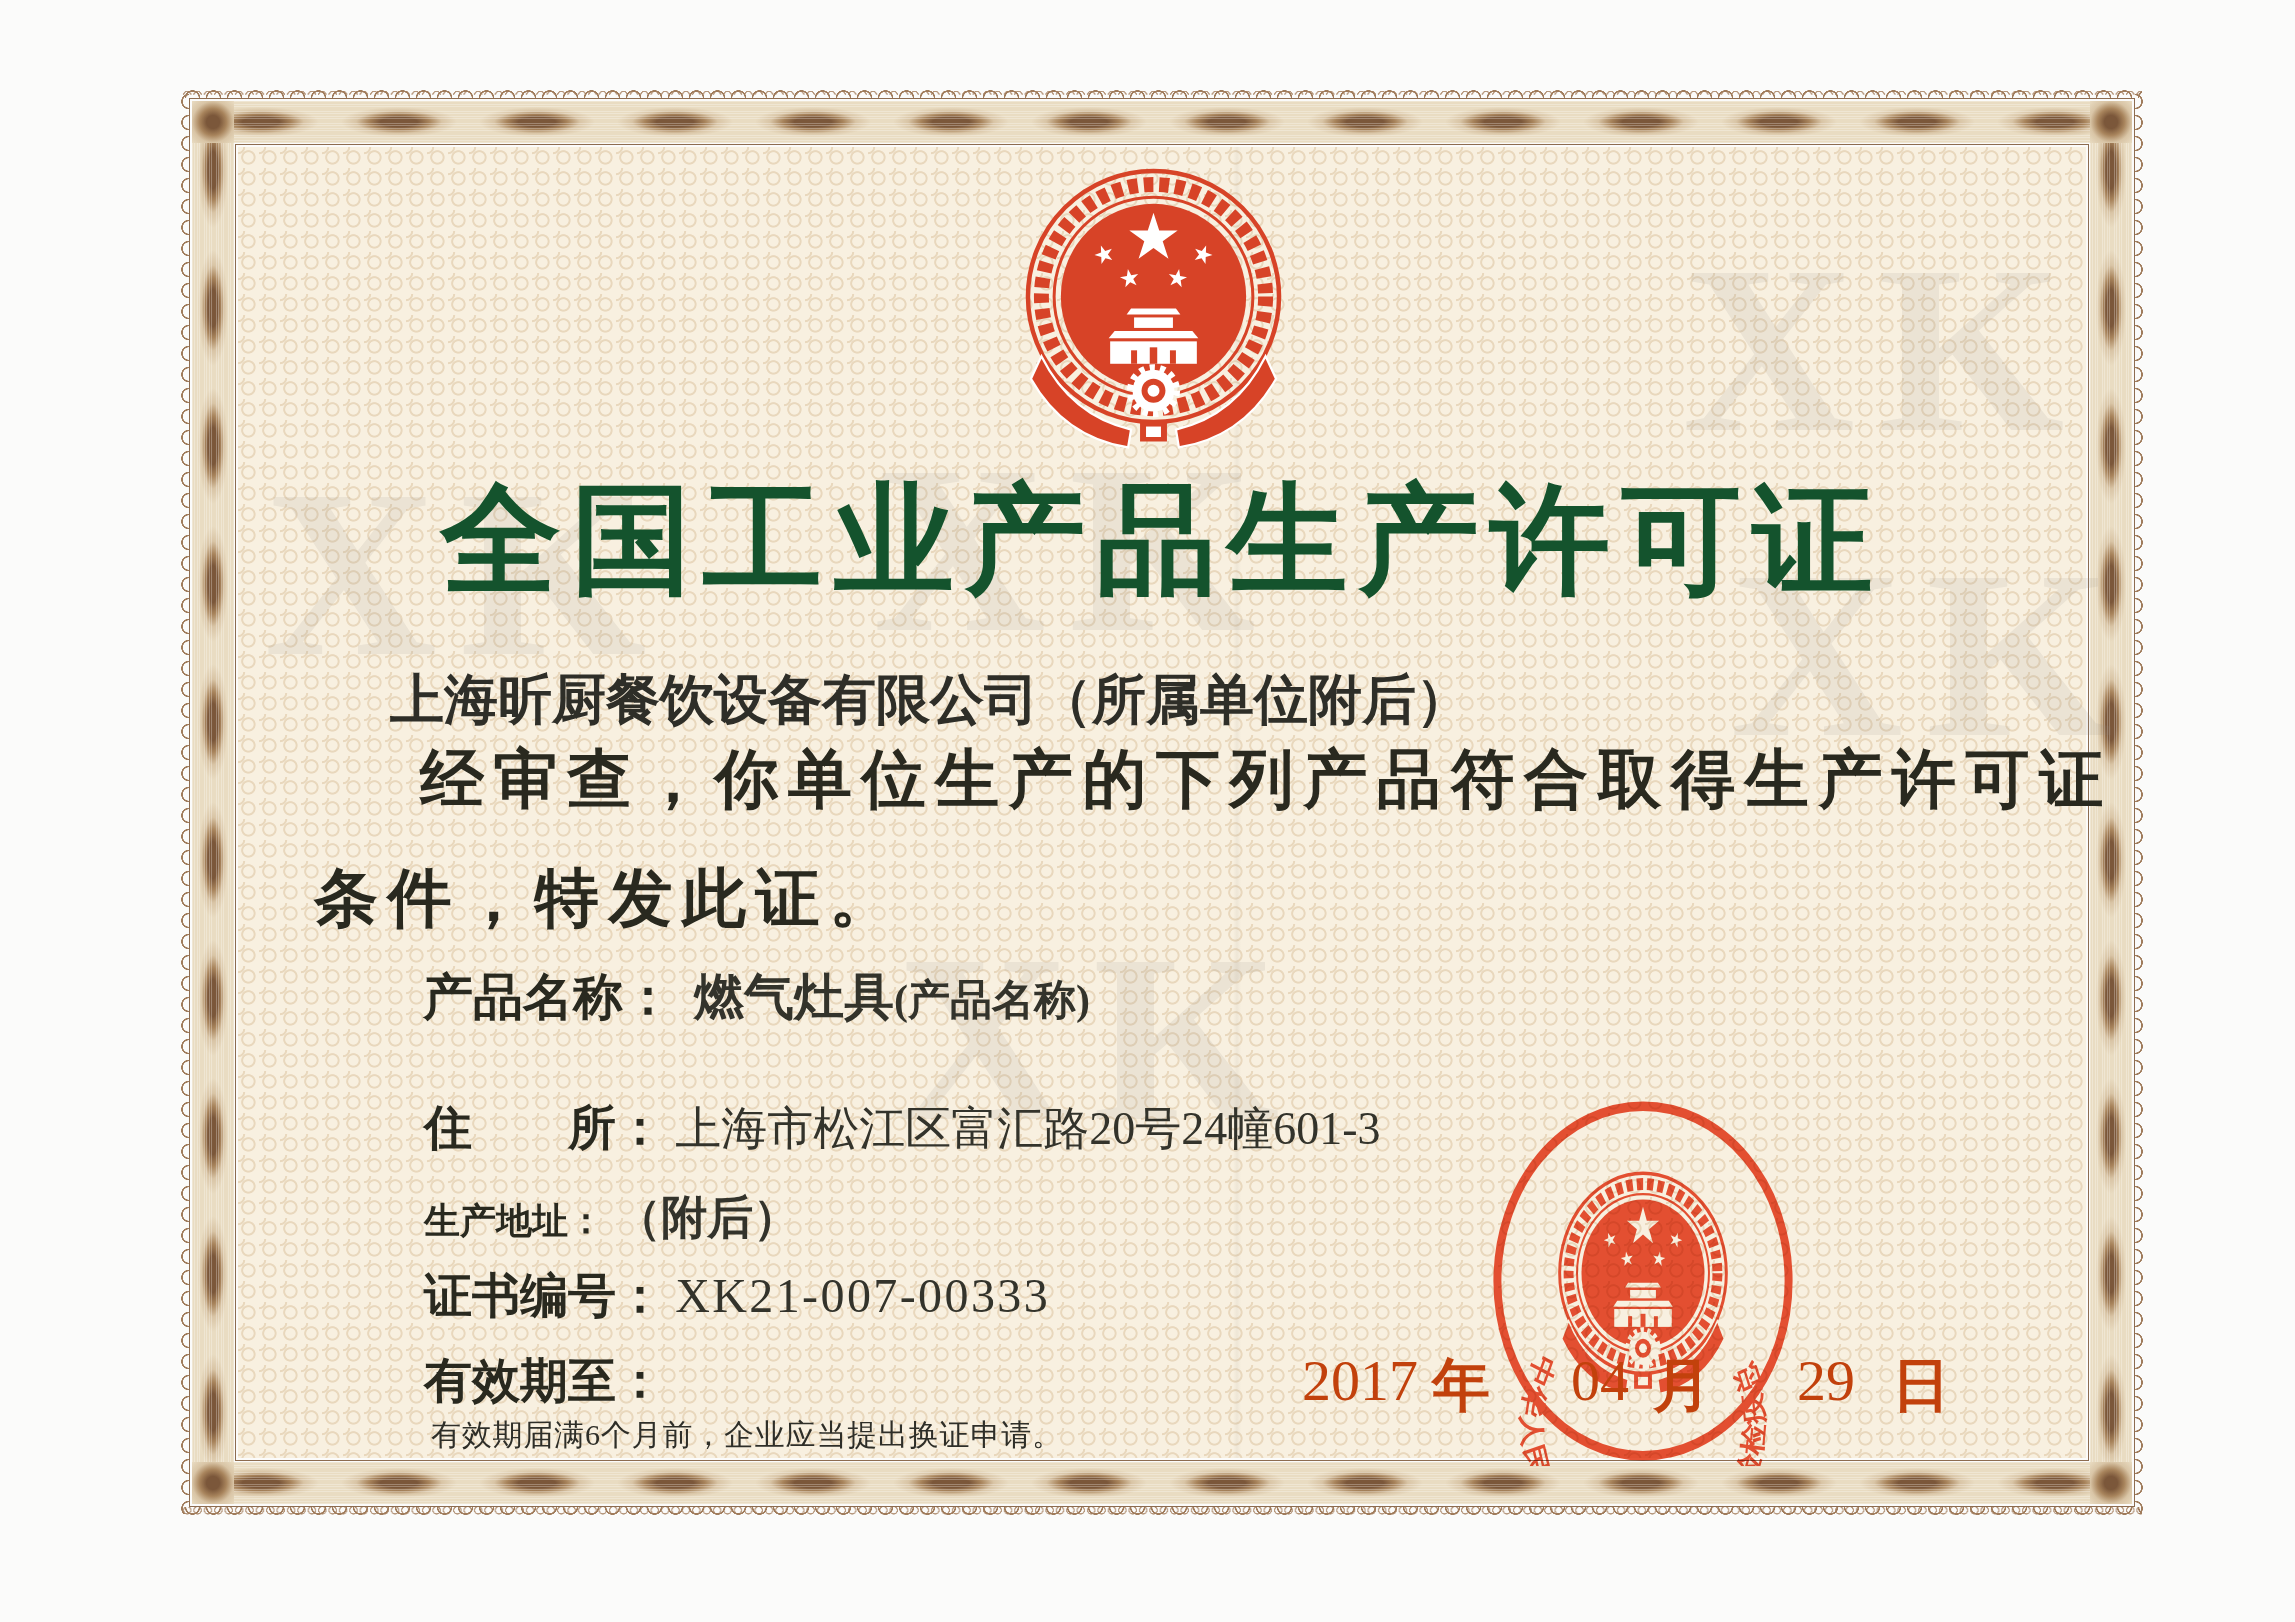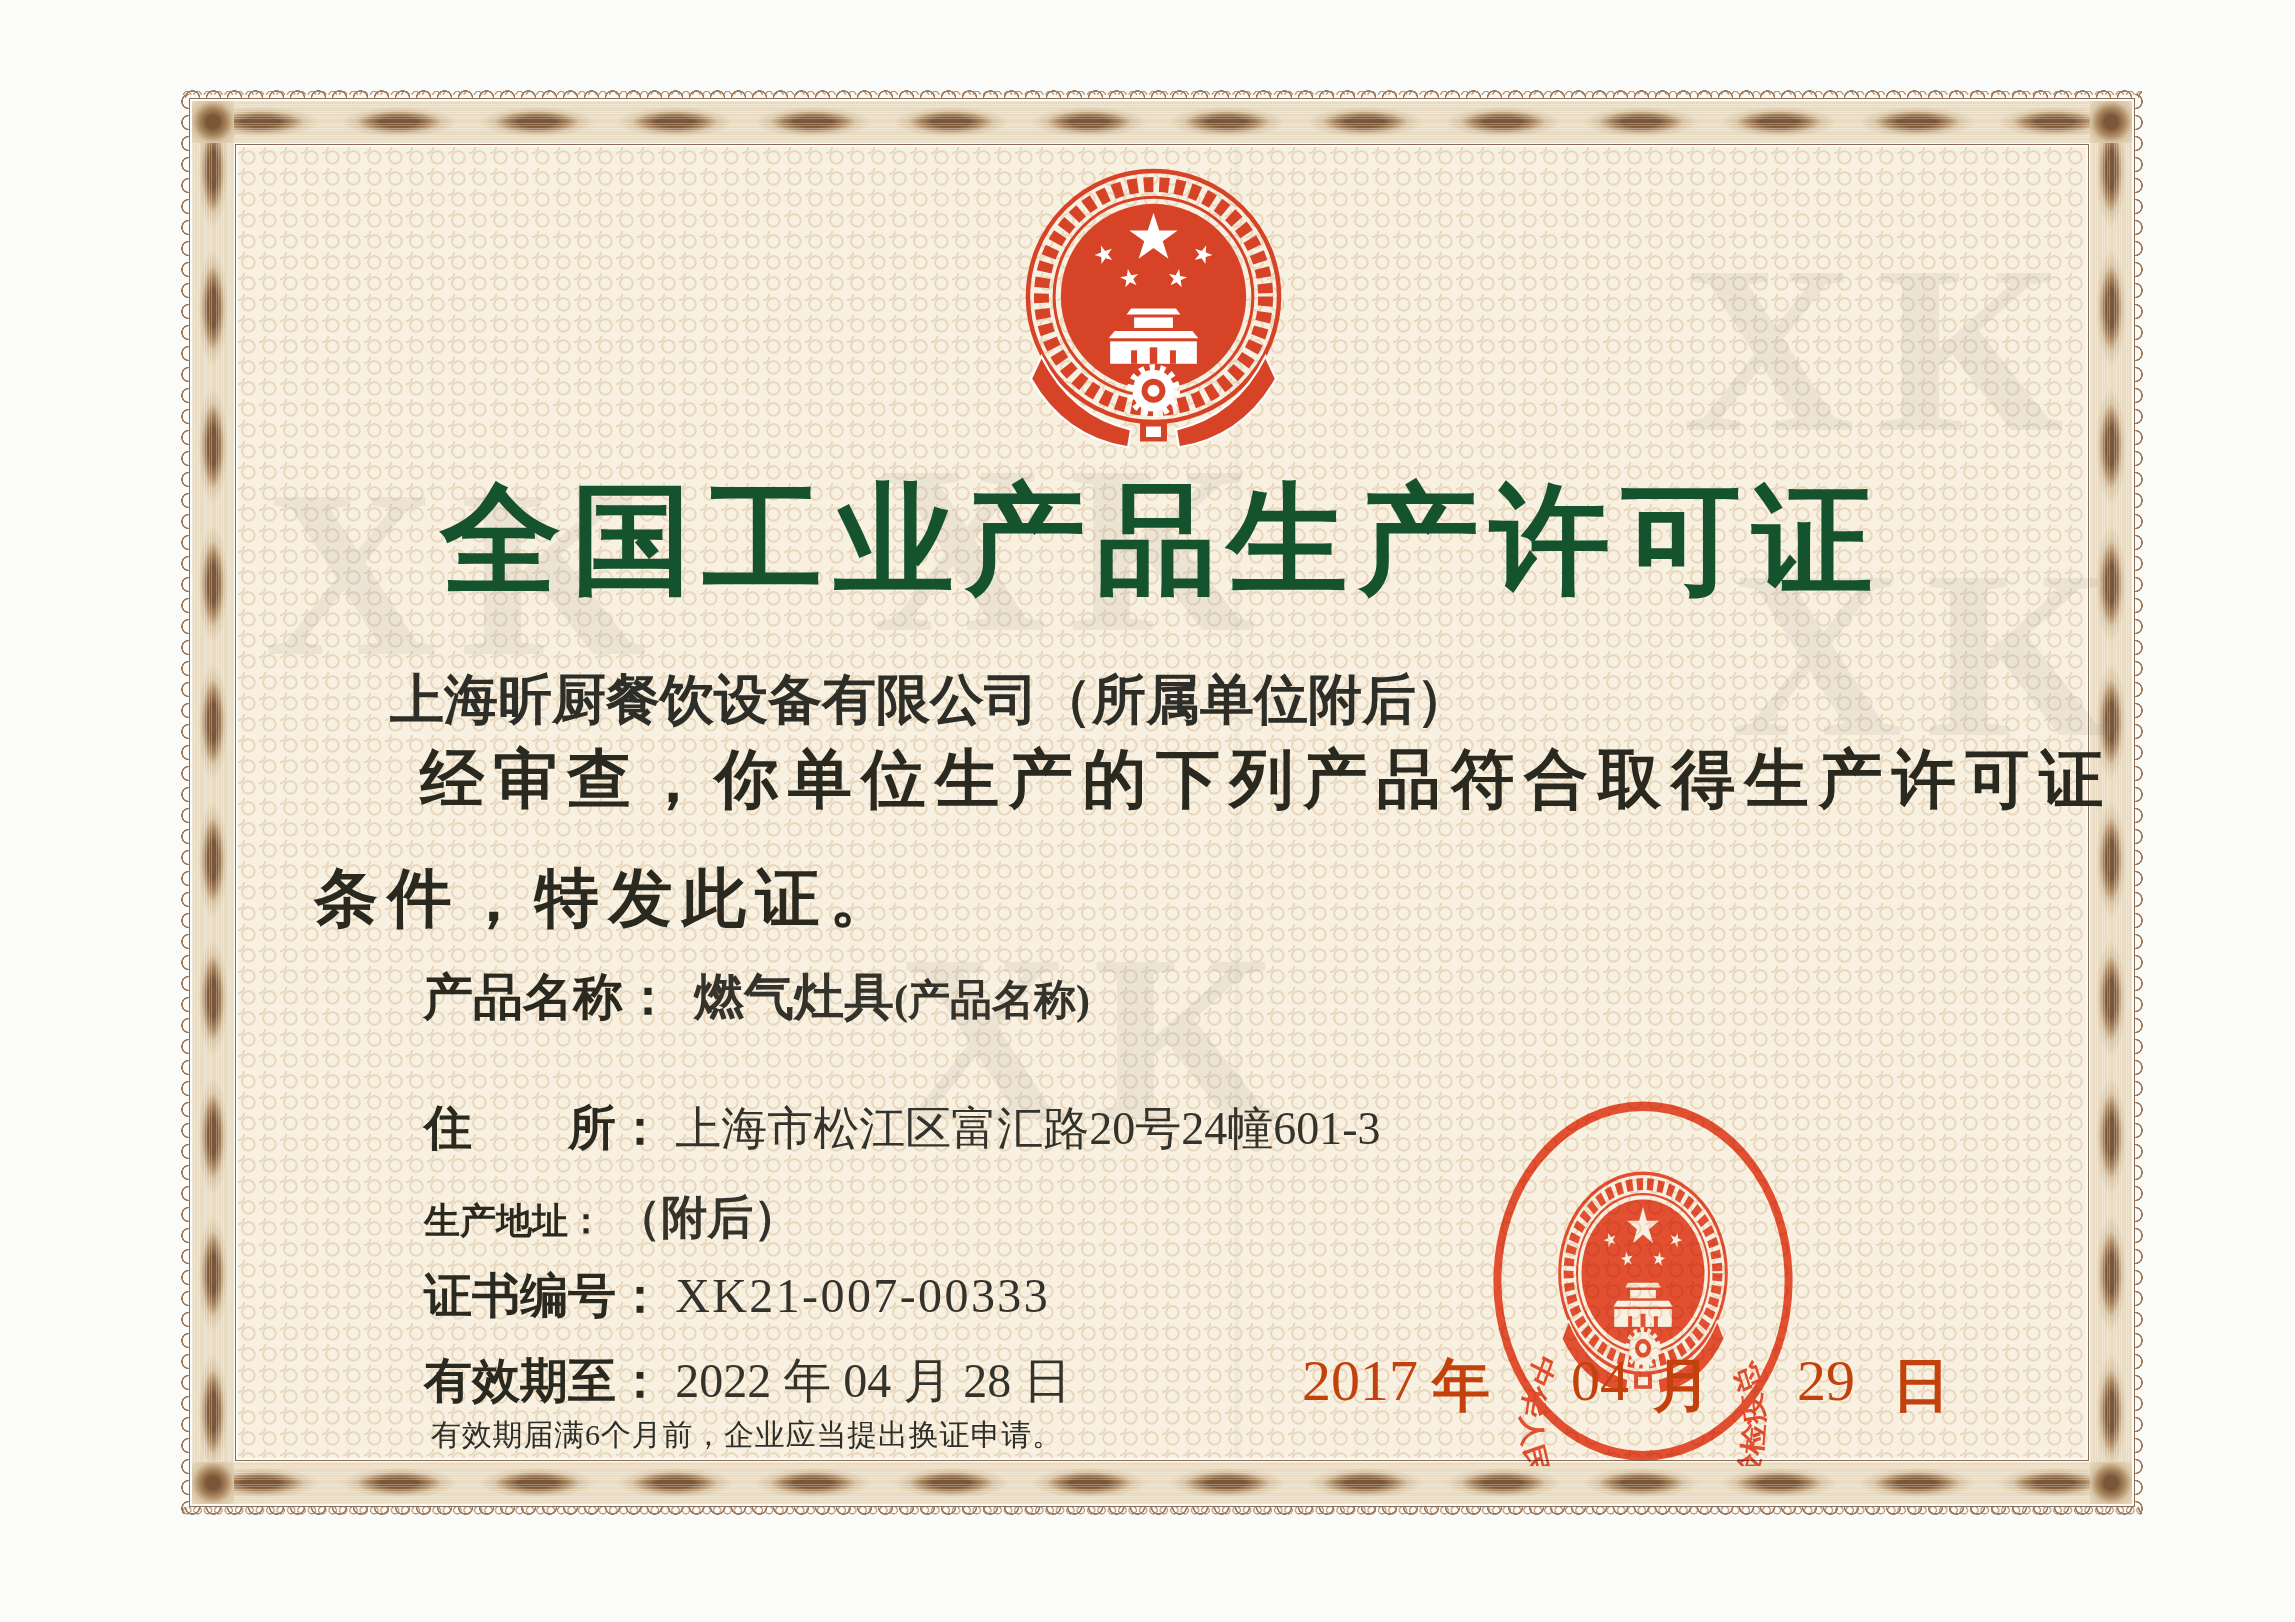--- a/index.html
+++ b/index.html
@@ -138,21 +138,20 @@
   <div class="row row-addr">
     <span class="lab">生产地址：</span>
     <span class="val">（附后）</span>
   </div>
   <div class="row row-certno">
     <span class="lab">证书编号：</span>
     <span class="val">XK21-007-00333</span>
   </div>
   <div class="row row-valid">
     <span class="lab">有效期至：</span>
-    <span class="val">2022 年 04 月 28 日</span>
   </div>
   <div class="txt note">有效期届满6个月前，企业应当提出换证申请。</div>
 
   <svg class="seal" viewBox="0 0 400 462">
     <g transform="translate(200,231) scale(1,1.2)">
       <circle r="182" fill="none" stroke="#e94b2c" stroke-width="10"></circle>
       <path id="sealarc" d="M -129.9 75 A 150 150 0 1 0 129.9 75" fill="none"></path>
       <text font-size="33" font-weight="bold" fill="#e94b2c" letter-spacing="1.5" font-family="Liberation Serif, DejaVu Serif, serif">
         <textPath href="#sealarc">中华人民共和国国家质量监督检验检疫总局</textPath>
       </text>

